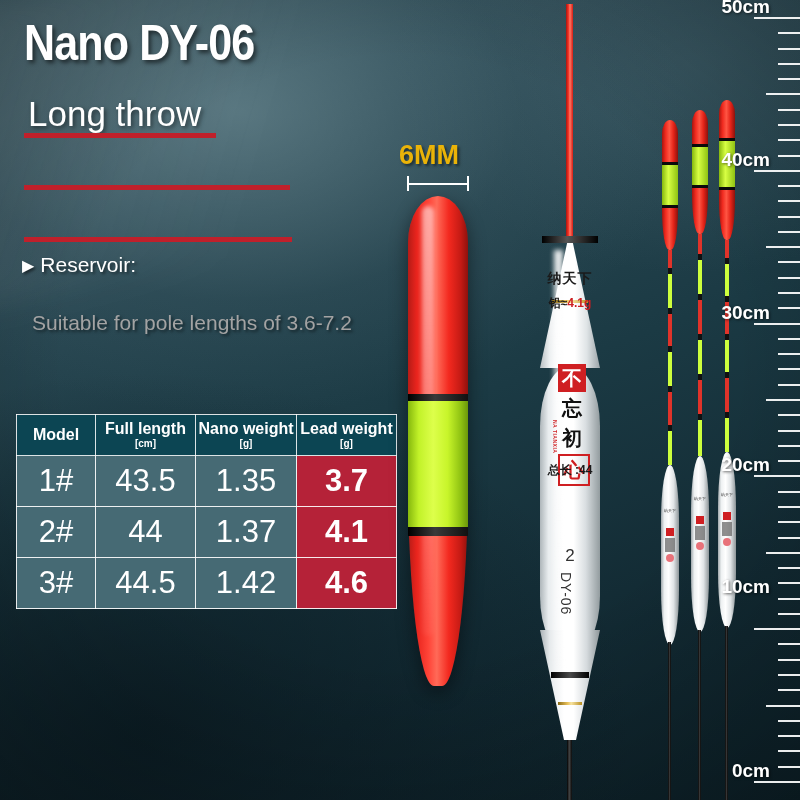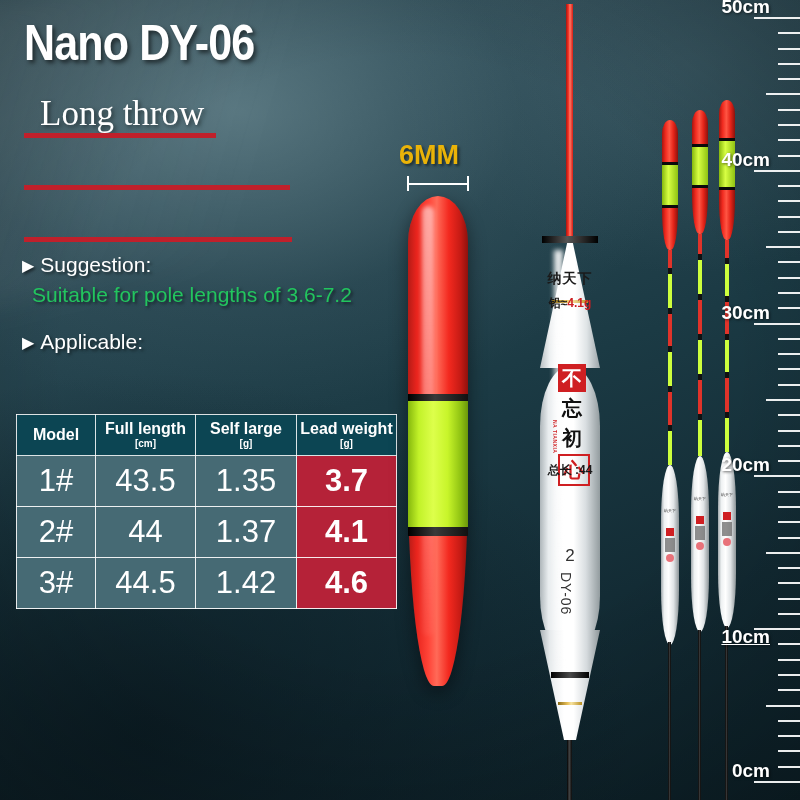--- a/index.html
+++ b/index.html
@@ -22,32 +22,32 @@
       background:linear-gradient(118deg,rgba(255,255,255,.10),rgba(255,255,255,0) 62%);
       transform:rotate(-12deg);filter:blur(14px);}
   .bg-vig{position:absolute;inset:0;
       background:radial-gradient(ellipse 800px 720px at 50% 45%, rgba(0,0,0,0) 42%, rgba(0,0,0,.45) 100%);}
 
   
   .title{position:absolute;left:24px;top:18px;font-size:50px;line-height:1;
       font-weight:bold;color:#fff;letter-spacing:-1px;
       transform:scaleX(.86);transform-origin:left center;
       text-shadow:3px 3px 5px rgba(0,0,0,.55);}
-  .sub{position:absolute;left:40px;color:#fff;font-size:35px;line-height:1;
-      font-weight:500;text-shadow:2px 2px 4px rgba(0,0,0,.5);white-space:nowrap;font-family:Liberation Serif, serif;}
+  .sub{position:absolute;left:28px;color:#fff;font-size:35px;line-height:1;
+      font-weight:500;text-shadow:2px 2px 4px rgba(0,0,0,.5);white-space:nowrap;}
   .sub1{top:96px;} .sub2{top:148px;} .sub3{top:200px;}
   .uline{position:absolute;left:24px;height:5px;background:#c0202b;}
   .u1{top:133px;width:192px;} .u2{top:185px;width:266px;} .u3{top:237px;width:268px;}
 
   
   .bullet{position:absolute;left:22px;color:#fff;font-size:21px;
       text-shadow:2px 2px 3px rgba(0,0,0,.5);white-space:nowrap;}
   .bullet .tri{display:inline-block;margin-right:6px;font-size:16px;vertical-align:1px;}
-  .line{position:absolute;left:32px;color:#22c55e;font-size:21px;
-      text-shadow:2px 2px 3px rgba(0,0,0,.5);white-space:nowrap;}
+  .line{position:absolute;left:32px;color:#a3a3a3;font-size:21px;
+      text-shadow:2px 2px 3px rgba(0,0,0,.5);white-space:nowrap;margin-top:28px;}
   .b1{top:253px;} .l1{top:283px;}
   .b2{top:330px;} .l2{top:362px;}
 
   
   .tbl{position:absolute;left:16px;top:414px;width:360px;border-collapse:collapse;
        table-layout:fixed;}
   .tbl th{background:#0c4553;color:#fff;font-size:16px;font-weight:bold;
        padding:6px 2px 6px;border:1px solid rgba(255,255,255,.85);line-height:1.05;}
   .tbl th .unit{display:block;font-size:10px;font-weight:bold;margin-top:1px;}
   .tbl td{background:#466a74;color:#fff;font-size:31px;text-align:center;
@@ -170,40 +170,37 @@
   <div class="bg-vig"></div>
 
   <div class="title">Nano DY-06</div>
 
   <div class="sub sub1">Long throw</div>
   <div class="uline u1"></div>
   <div class="uline u2"></div>
   <div class="uline u3"></div>
 
   <div class="bullet b1">
-    <span class="tri">▶</span><span>Suggestion:</span>
+    <span class="tri">▶</span><span>Reservoir:</span>
   </div>
   <div class="line l1">Suitable for pole lengths of 3.6-7.2</div>
 
-  <div class="bullet b2">
-    <span class="tri">▶</span><span>Applicable:</span>
-  </div>
 
   <table class="tbl">
     <thead>
       <tr>
         <th>
           <span>Model</span>
         </th>
         <th>
           <span>Full length</span>
           <span class="unit">[cm]</span>
         </th>
         <th>
-          <span>Self large</span>
+          <span>Nano weight</span>
           <span class="unit">[g]</span>
         </th>
         <th>
           <span>Lead weight</span>
           <span class="unit">[g]</span>
         </th>
       </tr>
     </thead>
     <tbody>
       <tr>
@@ -365,17 +362,17 @@
       <div class="tick mid" style="top: 93.4px;"></div>
       <div class="tick minor" style="top: 78.12px;"></div>
       <div class="tick minor" style="top: 62.84px;"></div>
       <div class="tick minor" style="top: 47.56px;"></div>
       <div class="tick minor" style="top: 32.28px;"></div>
       <div class="tick major" style="top: 17px;"></div>
       <div class="rlab" style="top: -4px;">50cm</div>
       <div class="rlab" style="top: 148.8px;">40cm</div>
       <div class="rlab" style="top: 301.6px;">30cm</div>
       <div class="rlab" style="top: 454.4px;">20cm</div>
-      <div class="rlab" style="top: 626px; text-decoration: underline;">10cm</div>
+      <div class="rlab" style="top: 576px;">10cm</div>
       <div class="rlab" style="top: 760px;">0cm</div>
     </div>
 
 </div>
 
 </body></html>

